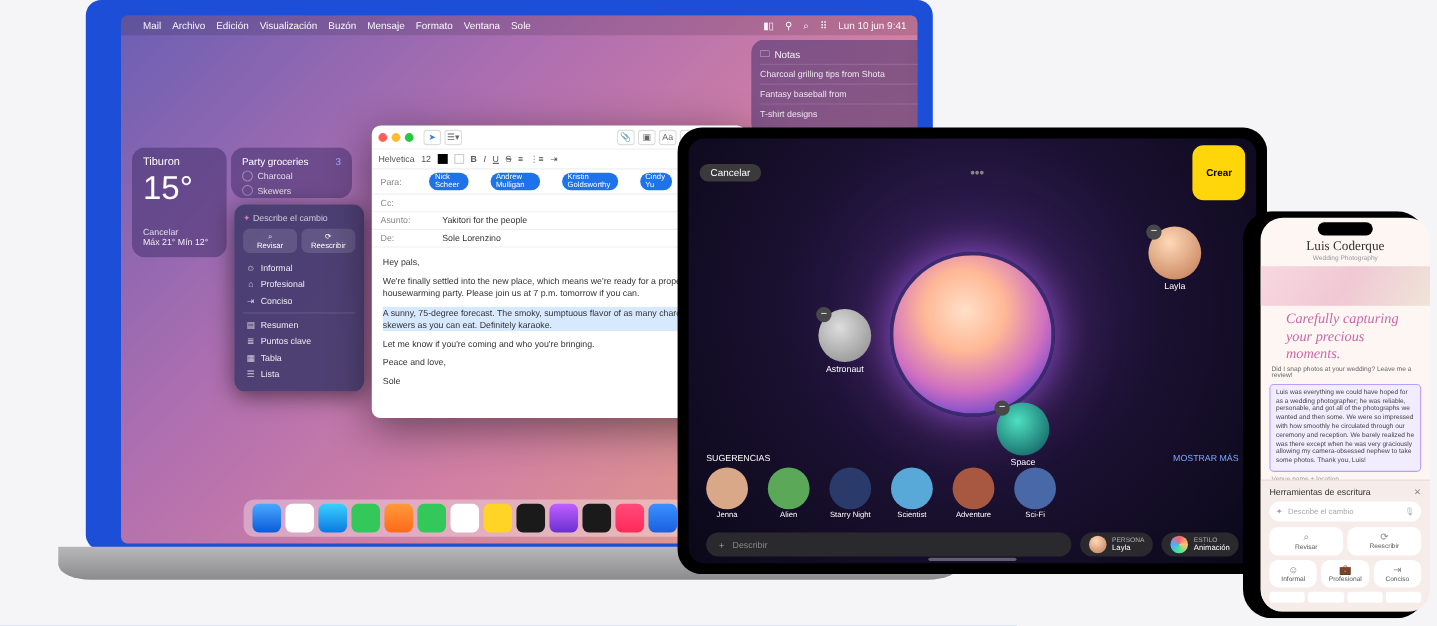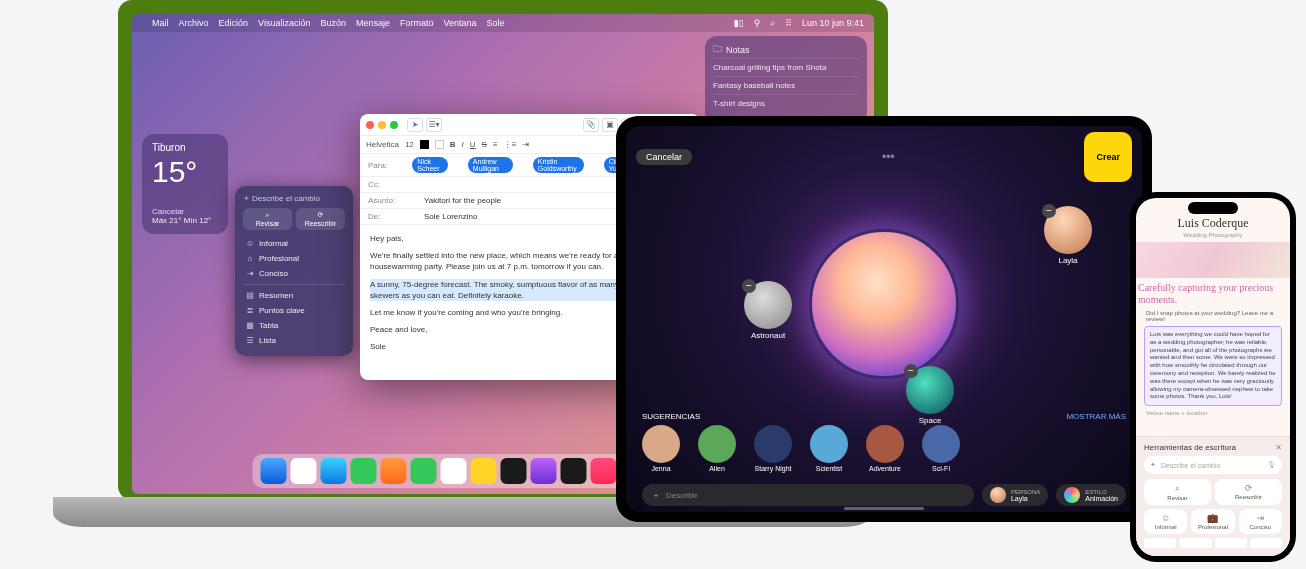--- a/index.html
+++ b/index.html
@@ -6,23 +6,22 @@
   body {
     width: 1306px; height: 569px;
     background: #f5f5f7;
     font-family: -apple-system, "Helvetica Neue", Arial, sans-serif;
     position: relative; overflow: hidden;
   }
   
   .macbook {
     position: absolute; left: 78px; top: 0;
     width: 770px; height: 500px;
-    background: #4d7c0f; border-radius: 14px;
-    padding: 14px 14px 0 14px;
-    margin-left: 40px;
+    background: #1d4ed8; border-radius: 14px;
+    padding: 14px 14px 0 32px;
   }
   .mac-screen {
     width: 100%; height: 480px;
     border-radius: 6px; overflow: hidden;
     background: linear-gradient(135deg,#6b5fb3 0%,#b06fb0 35%,#d17fa4 60%,#e8a77a 100%);
     position: relative;
   }
   .macbook-base {
     position: absolute; left: 53px; top: 497px;
     width: 820px; height: 30px;
@@ -181,28 +180,28 @@
   .bottom-pill .dot{width:16px;height:16px;border-radius:50%}
   .home-ind{position:absolute;left:50%;bottom:2px;transform:translateX(-50%);width:80px;height:3px;border-radius:2px;background:#fff5}
 
   
   .iphone{
     position:absolute; left:1130px; top:192px; width:166px; height:370px;
     background:#000;border-radius:26px;padding:6px;
   }
   .iphone-screen{
     width:100%;height:100%;border-radius:20px;overflow:hidden;
-    background:#fdf6f3;position:relative;font-size:8px;color:#333;
+    background:#fdf6f3;position:relative;font-size:8px;color:#333;margin-left:10px;
   }
   .notch{position:absolute;left:50%;top:4px;transform:translateX(-50%);width:50px;height:12px;background:#000;border-radius:8px}
   .ph-header{padding:18px 10px 2px;text-align:center}
   .ph-header .name{font-family:Georgia,serif;font-size:12px;color:#333}
   .ph-header .sub{font-size:6px;color:#999;margin-top:1px}
   .hero{height:36px;background:linear-gradient(120deg,#f8d8e0,#f0c8d4,#f0e4d8);margin:2px 0}
-  .tagline{font-family:Georgia,serif;color:#c968a8;font-size:10px;line-height:1.2;padding:2px 2px}
+  .tagline{font-family:Georgia,serif;font-style:italic;color:#c968a8;font-size:13px;line-height:1.2;padding:2px 23px}
   .prompt{font-size:6px;color:#666;padding:2px 10px}
   .review-box{
     margin:2px 8px;padding:4px 5px;border:1px solid #b89eff;border-radius:4px;
     background:#f2ecff;font-size:6px;line-height:1.3;color:#444
   }
   .loc{font-size:6px;color:#999;padding:2px 10px}
 
   .wt-iphone{
     position:absolute;left:0;right:0;bottom:0;
     background:#f6edea;border-top:1px solid #0001;
@@ -249,28 +248,40 @@
       <span>Lun 10 jun  9:41</span>
     </div>
 
     <div class="widget weather">
       <div class="city">Tiburon</div>
       <div class="temp">15°</div>
       <div class="cond">Cancelar</div>
       <div class="minmax">Máx 21° Mín 12°</div>
     </div>
 
+    <div class="widget groceries">
+      <div class="hdr">
+        <span>Party groceries</span>
+        <span style="color:#8fb0ff">3</span>
+      </div>
+      <div class="item">
+          <span>Charcoal</span>
+        </div>
+      <div class="item">
+          <span>Skewers</span>
+        </div>
+    </div>
 
     <div class="widget notes-widget">
       <div class="hdr">
           <span>🗀</span>
           <span>Notas</span>
         </div>
       <div class="row">Charcoal grilling tips from Shota</div>
-      <div class="row">Fantasy baseball notes</div>
+      <div class="row">Fantasy baseball from</div>
       <div class="row">T-shirt designs</div>
     </div>
 
     <div class="wt-pop">
       <div class="title"><span style="color:#ff9acb">✦</span> <span>Describe el cambio</span></div>
       <div class="pair">
         <button>
             <span class="ic">⌕</span>
             <span>Revisar</span>
           </button>

